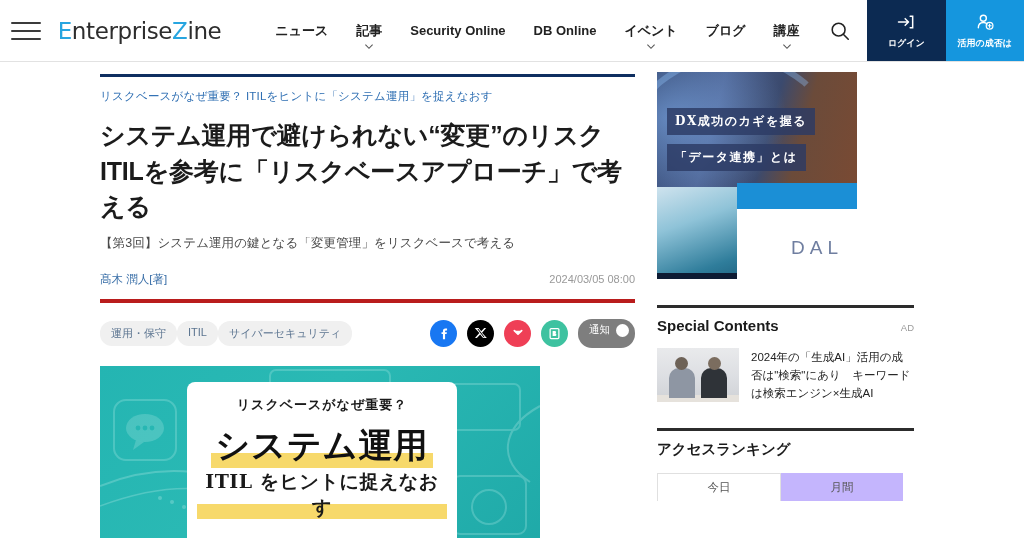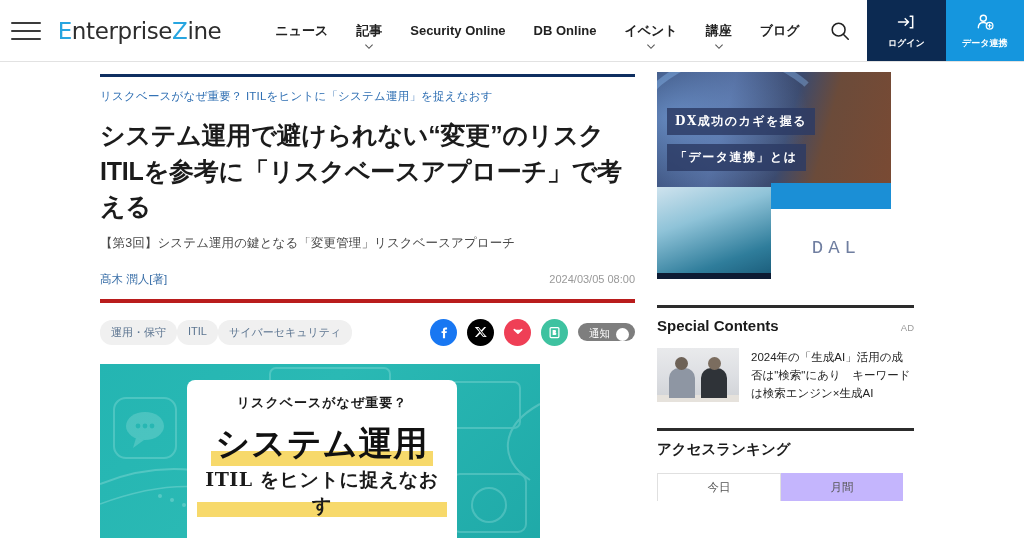--- a/index.html
+++ b/index.html
@@ -124,21 +124,21 @@
     display: flex; align-items: center; justify-content: center;
     cursor: pointer; color: #fff;
   }
   .sicon.fb { background: #1877f2; }
   .sicon.x  { background: #000; }
   .sicon.pocket { background: #ef3f56; }
   .sicon.hatena { background: #3ec2a0; }
   .notify {
     display: flex; align-items: flex-end; gap: 6px;
     background: #7e7e7e; color: #fff;
-    border-radius: 14px; padding: 4px 6px 0 11px;
+    border-radius: 14px; padding: 4px 6px 11px 11px;
     font-size: 10.5px; cursor: pointer;
   }
   .notify .knob { width: 13px; height: 13px; border-radius: 50%; background: #fff; }
 
   
   .hero {
     position: relative; width: 440px; height: 190px;
     overflow: hidden;
     background: linear-gradient(135deg, #24b5b2 0%, #2ab9b4 40%, #1fa9a8 100%);
   }
@@ -165,21 +165,21 @@
   .hero .h-l3 {
     font-family: "DejaVu Serif", "Liberation Serif", serif;
     font-size: 34px; font-weight: 700; color: #111; letter-spacing: 1px;
     display: inline-block;
     background: linear-gradient(transparent 66%, #f7d96b 66%, #f7d96b 97%, transparent 97%);
     padding: 0 4px;
   }
 
   
   .ad-banner {
-    position: relative; width: 234px; height: 207px; margin-top: 10px;
+    position: relative; width: 200px; height: 207px; margin-top: 10px;
     overflow: hidden; background: #0d1b33; cursor: pointer;
   }
   .ad-banner .ad-top { position: absolute; inset: 0 0 42% 0; background:
       linear-gradient(105deg, #2b3c63 0%, #4a5f8e 30%, #3b4a6e 55%, #6b4b3a 70%, #7a4a33 100%); }
   .ad-banner .ad-sheen {
     position: absolute; left: -20%; top: -10%; width: 90%; height: 80%;
     background: radial-gradient(ellipse at 30% 40%, rgba(140,190,255,.55), rgba(60,90,160,0) 65%);
   }
   .ad-banner .ad-arc {
     position: absolute; left: -30px; top: -18px; width: 210px; height: 180px;
@@ -201,22 +201,22 @@
   }
   .ad-banner .ad-photo-br {
     position: absolute; right: 0; bottom: 0; width: 120px; height: 70px;
     background: #ffffff;
   }
   .ad-banner .ad-blueband {
     position: absolute; right: 0; bottom: 70px; width: 120px; height: 26px;
     background: #1b8fd6;
   }
   .ad-banner .ad-logo {
-    position: absolute; right: 30px; bottom: 20px;
-    font-family: Liberation Mono, monospace;
+    position: absolute; right: 14px; bottom: 20px;
+    font-family: Liberation Sans, sans-serif;
     font-size: 19px; letter-spacing: 5px; font-weight: 400; color: #6f7ea0; margin-top: 24px;
   }
 
   .sec-head {
     border-top: 3px solid #2c2c2c;
     margin-top: 26px; padding-top: 9px;
     display: flex; align-items: baseline; justify-content: space-between;
   }
   .sec-title { font-size: 15px; font-weight: 700; color: #1b1b1b; }
   .sec-title.jp { font-size: 14.5px; }
@@ -289,29 +289,29 @@
       </div>
       <div class="nav-item">
         <span>イベント</span>
         <span class="caret">
           <svg width="9" height="9" viewBox="0 0 10 10">
               <path d="M1 3 L5 7 L9 3" fill="none" stroke="#555" stroke-width="1.2"></path>
             </svg>
         </span>
       </div>
       <div class="nav-item">
+        <span>ブログ</span>
+      </div>
+      <div class="nav-item">
         <span>講座</span>
         <span class="caret">
           <svg width="9" height="9" viewBox="0 0 10 10">
               <path d="M1 3 L5 7 L9 3" fill="none" stroke="#555" stroke-width="1.2"></path>
             </svg>
         </span>
-      </div>
-      <div class="nav-item">
-        <span>ブログ</span>
       </div>
     </nav>
 
     <div class="search-btn">
       <svg width="22" height="22" viewBox="0 0 24 24">
         <circle cx="10.5" cy="10.5" r="7" fill="none" stroke="#222" stroke-width="1.7"></circle>
         <line x1="15.6" y1="15.6" x2="21" y2="21" stroke="#222" stroke-width="1.7" stroke-linecap="round"></line>
       </svg>
     </div>
 
@@ -323,35 +323,35 @@
       <span class="hbtn-label">ログイン</span>
     </div>
 
     <div class="hbtn register">
       <svg width="20" height="20" viewBox="0 0 24 24">
         <circle cx="10" cy="7.5" r="3.6" fill="none" stroke="#fff" stroke-width="1.7"></circle>
         <path d="M4 19 C4 14.5 7 12.6 10 12.6 C12 12.6 13.5 13.3 14.5 14.4" fill="none" stroke="#fff" stroke-width="1.7" stroke-linecap="round"></path>
         <circle cx="17.5" cy="16.5" r="4" fill="none" stroke="#fff" stroke-width="1.5"></circle>
         <path d="M17.5 14.6 V18.4 M15.6 16.5 H19.4" stroke="#fff" stroke-width="1.4" stroke-linecap="round"></path>
       </svg>
-      <span class="hbtn-label">データ連携</span>
+      <span class="hbtn-label">活用の成否は</span>
     </div>
   </div>
 
   <div class="body-wrap">
 
     <div class="main-col">
 
       <div class="rule-top"></div>
 
       <div class="breadcrumb">リスクベースがなぜ重要？ ITILをヒントに「システム運用」を捉えなおす</div>
 
       <h1 class="article-title">システム運用で避けられない“変更”のリスク ITILを参考に「リスクベースアプローチ」で考える</h1>
 
-      <div class="article-sub">【第3回】システム運用の鍵となる「変更管理」リスクベースアプローチ</div>
+      <div class="article-sub">【第3回】システム運用の鍵となる「変更管理」をリスクベースで考える</div>
 
       <div class="meta-row">
         <span class="author">髙木 潤人[著]</span>
         <span class="date">2024/03/05 08:00</span>
       </div>
 
       <div class="tag-social">
         <div class="tags">
           <span class="tag">運用・保守</span>
           <span class="tag">ITIL</span>

